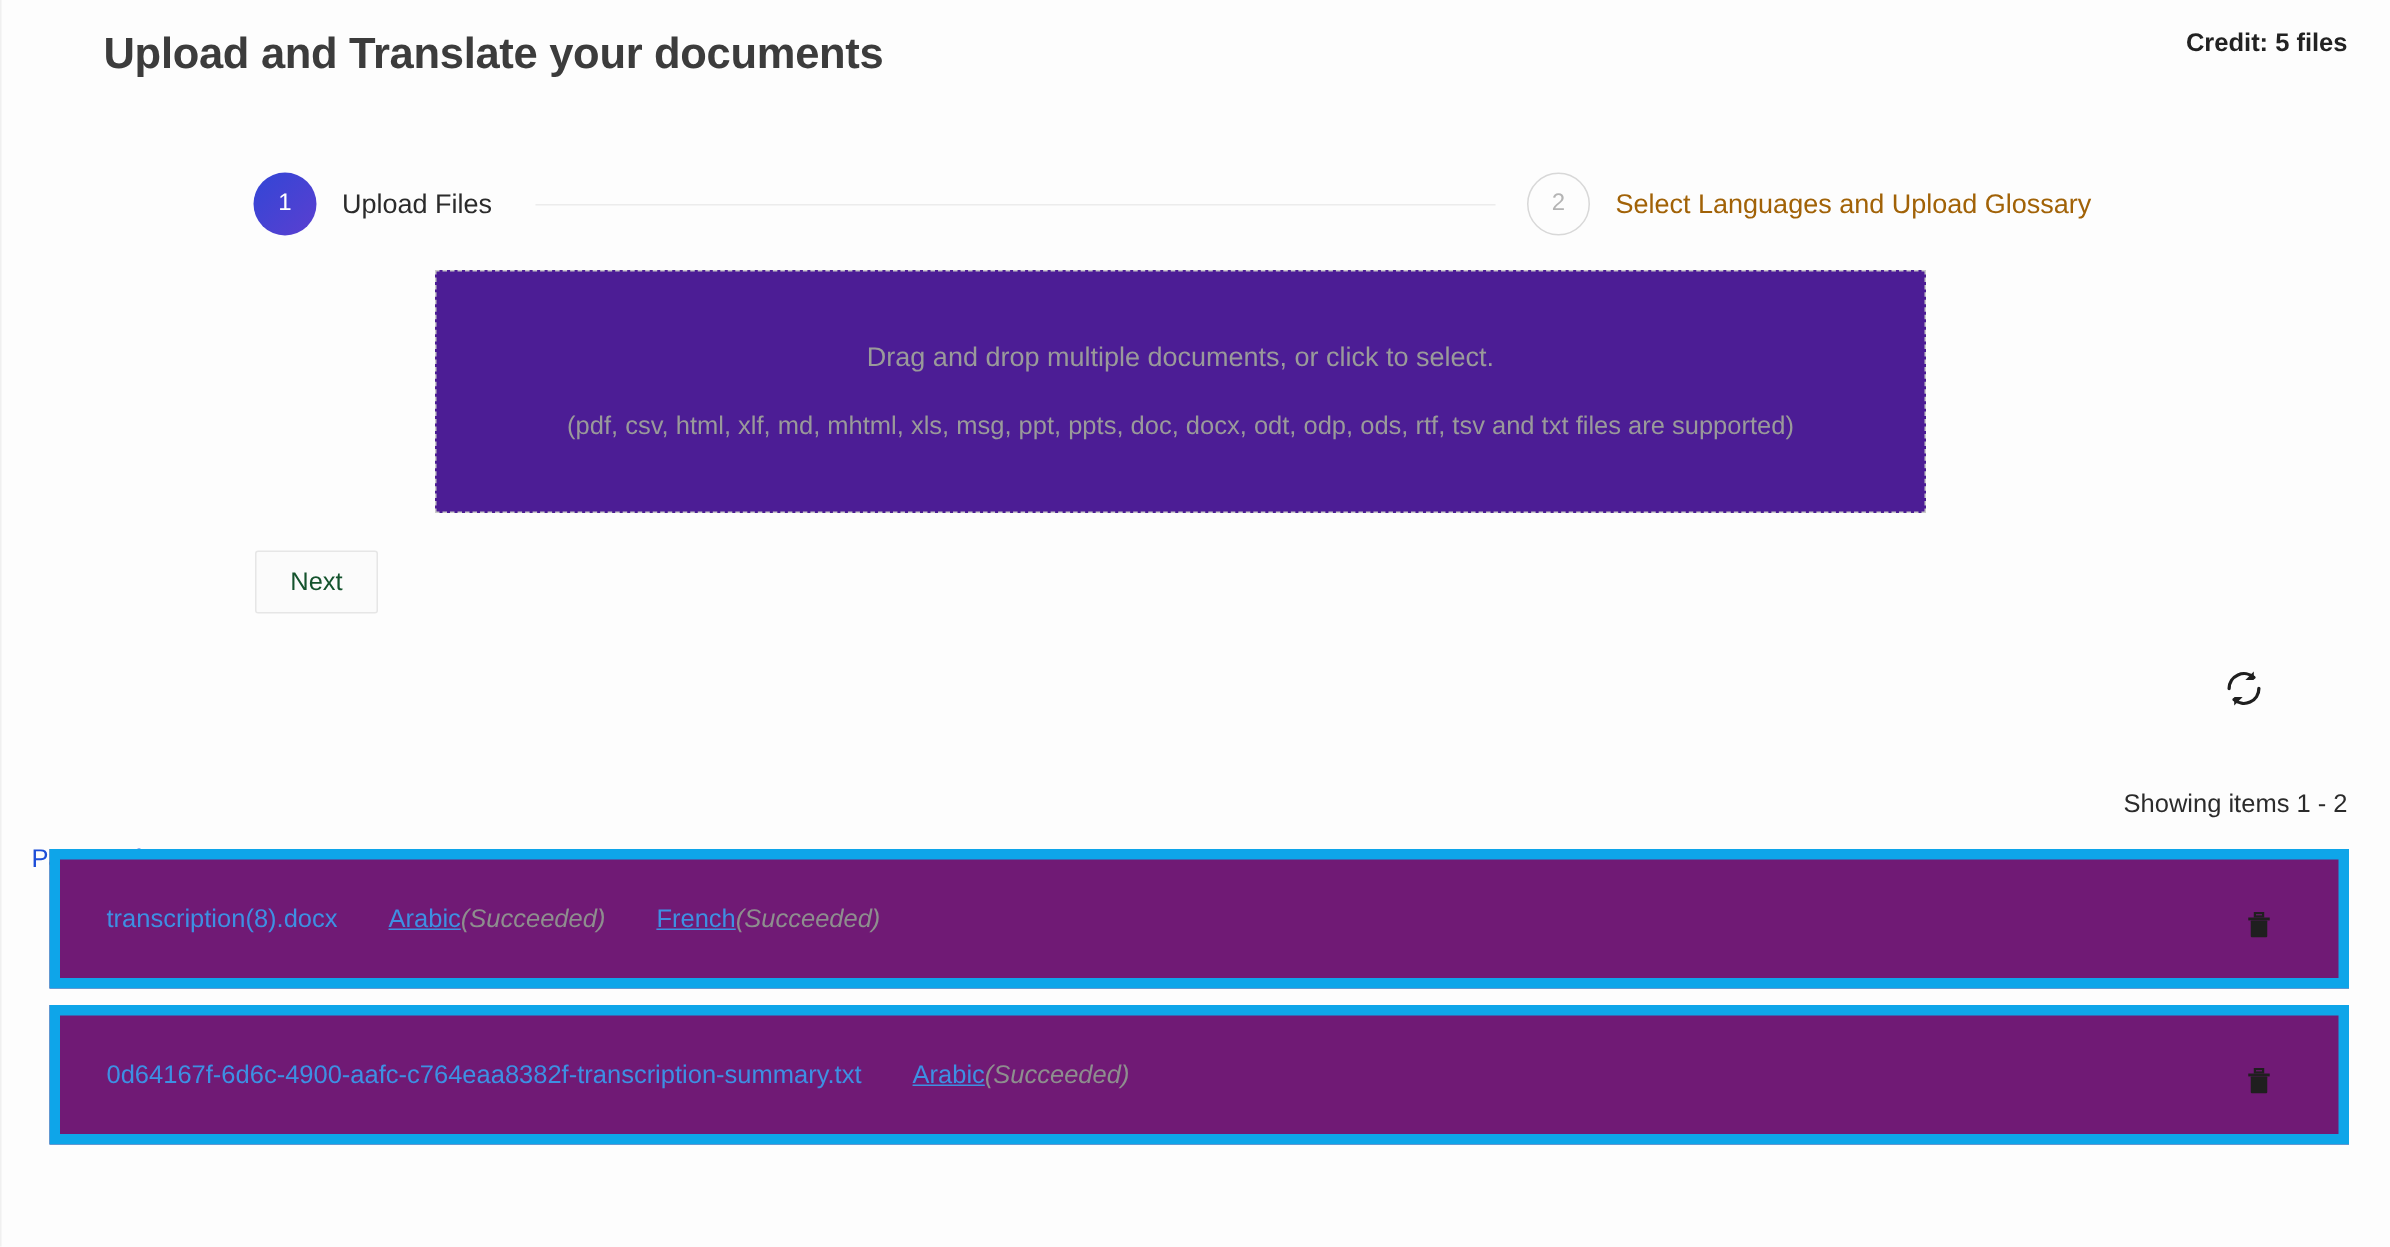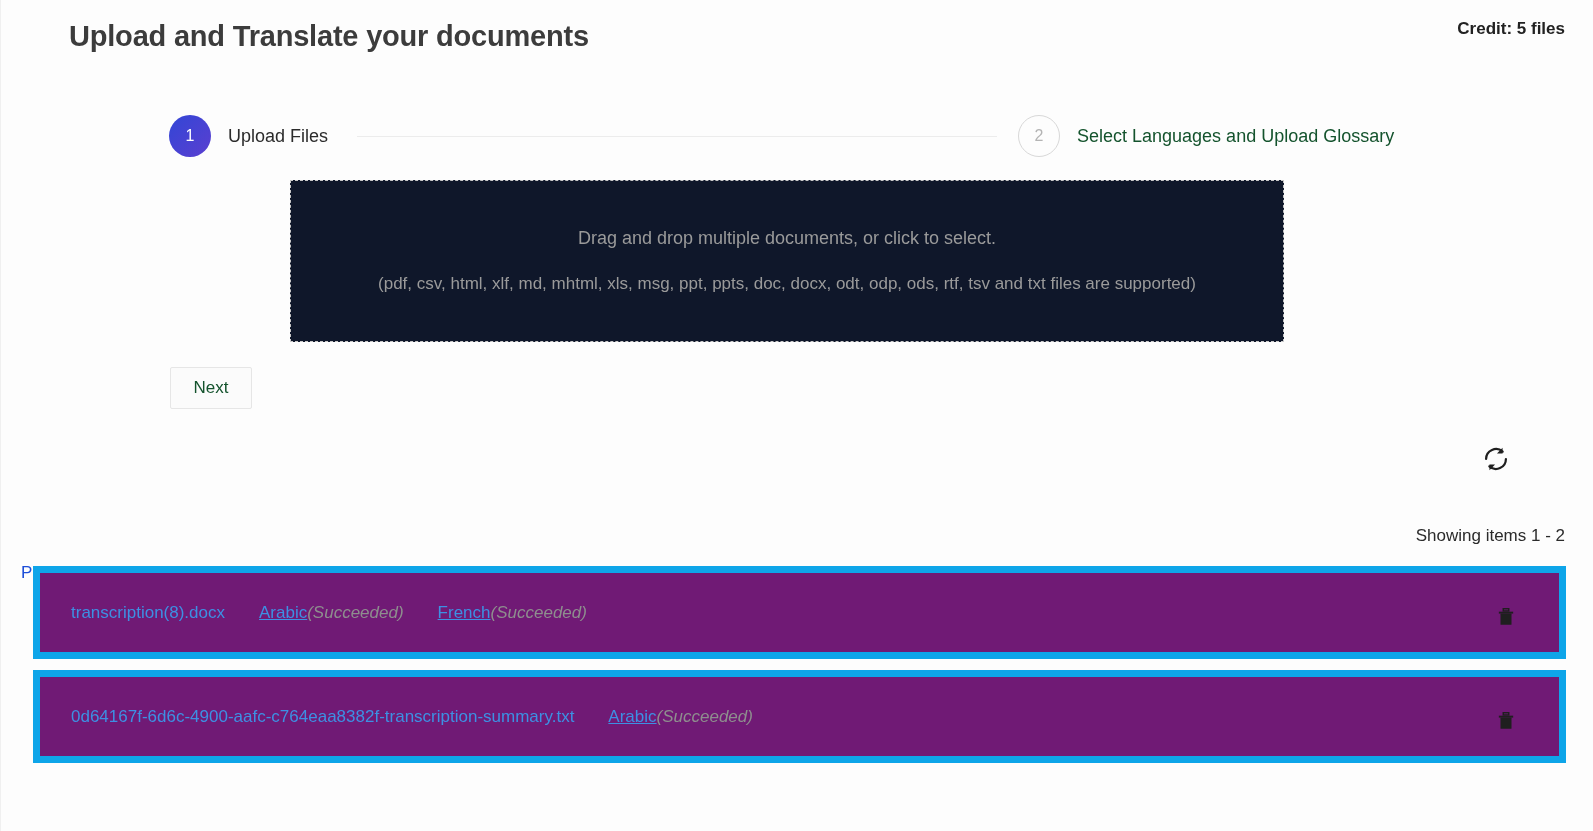--- a/index.html
+++ b/index.html
@@ -82,39 +82,39 @@
     border: 1px solid #d8d8d8;
     color: #b4b4b4;
     background: transparent;
   }
   .step-label {
     margin-left: 17px;
     font-size: 18px;
     white-space: nowrap;
   }
   .step-label.active { color: #2b2b2b; }
-  .step-label.inactive { color: #14532d; }
+  .step-label.inactive { color: #a16207; }
   .step-line {
     position: absolute;
     left: 188px;
     top: 22px;
     width: 640px;
     height: 1px;
     background: #ececec;
   }
 
   
   .dropzone {
     position: absolute;
     left: 289px;
     top: 180px;
     width: 994px;
     height: 162px;
     border: 1px dashed #c9c9c9;
-    background: #0f172a;
+    background: #4c1d95;
     box-sizing: border-box;
     display: flex;
     flex-direction: column;
     align-items: center;
     justify-content: center;
     cursor: pointer;
     text-align: right;
   }
   .dz-main {
     font-size: 18px;

